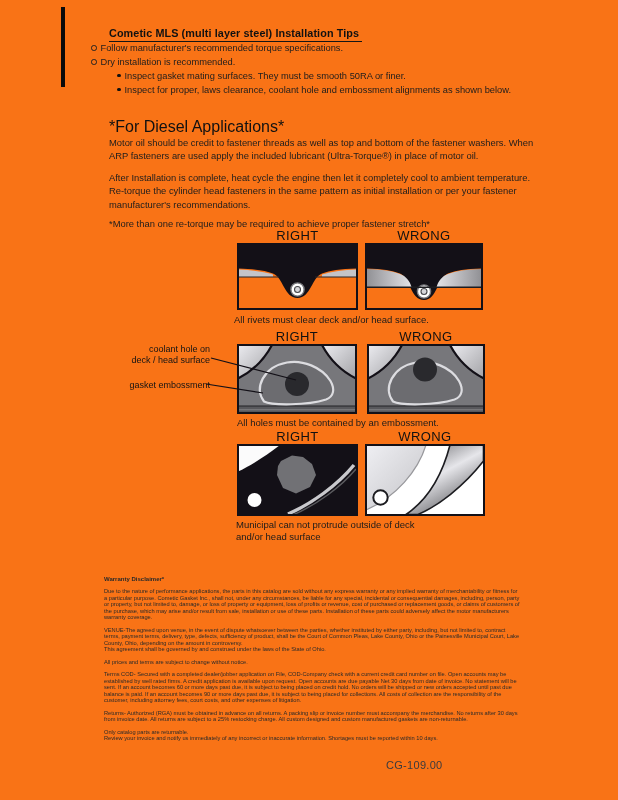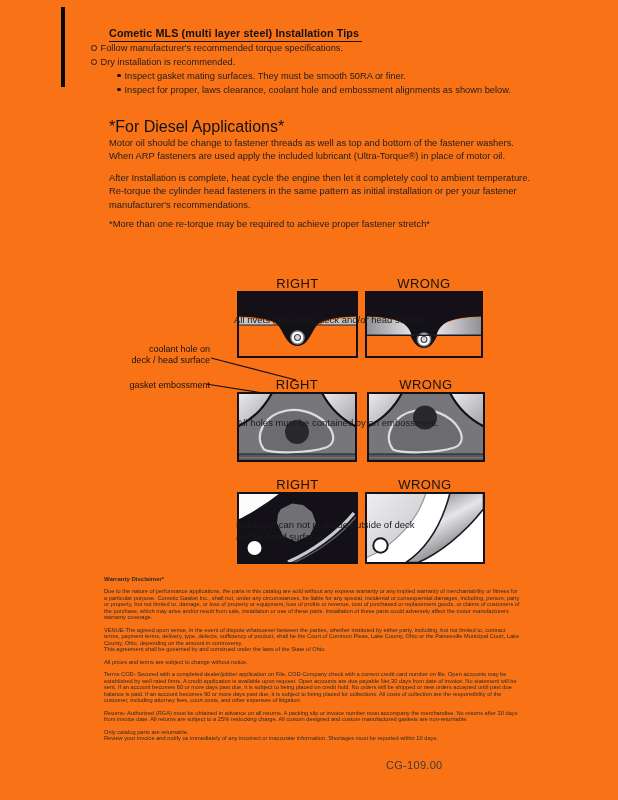--- a/index.html
+++ b/index.html
@@ -10,21 +10,21 @@
   .title{font-size:10.8px;font-weight:bold;letter-spacing:.1px;color:#111;
          border-bottom:1.8px solid #161616;padding:0 3px 2px 0;display:inline-block;}
   .bullets{font-size:9.3px;line-height:14px;color:#1d1d1d;text-align:center;}
   .brow{display:flex;align-items:flex-start;}
   .brow.sub{padding-left:26px;}
   .ob{flex:none;width:3.5px;height:3.5px;border:1px solid #222;border-radius:50%;margin:4px 4px 0 0;}
   .fb{flex:none;width:3.5px;height:3.5px;background:#111;border-radius:50%;margin:4.5px 4px 0 0;}
   .h2{font-size:16px;font-weight:normal;color:#111;}
   .para{font-size:9.4px;line-height:13.4px;color:#1d1d1d;width:430px;}
   .dg{display:flex;}
-  .col{display:flex;flex-direction:column;align-items:center;margin-top:48px;}
+  .col{display:flex;flex-direction:column;align-items:center;}
   .dlabel{font-size:13px;letter-spacing:.4px;color:#111;line-height:13px;margin-bottom:1px;}
   .cap{font-size:9.5px;color:#1b1b1b;line-height:11.5px;}
   .annlab{font-size:9px;line-height:10.5px;color:#141414;text-align:right;}
   .overlay{position:absolute;z-index:5;}
   .disc{font-size:5.7px;line-height:6.4px;color:#2a2a2a;}
   .disc p{margin:0 0 6.3px;}
   .disc p.m0{margin-bottom:0;}
   .disc .dh{font-weight:bold;font-size:6px;margin-bottom:6px;}
   .footer{font-size:11px;letter-spacing:.3px;color:#3a3a3e;}
   svg{display:block;}
@@ -53,21 +53,21 @@
       <span class="fb"></span>
       <span>Inspect gasket mating surfaces.  They must be smooth 50RA or finer.</span>
     </div>
     <div class="brow sub">
       <span class="fb"></span>
       <span>Inspect for proper, laws clearance, coolant hole and embossment alignments as shown below.</span>
     </div>
   </div>
 
   <div class="abs h2" style="left:109px;top:118px">*For Diesel Applications*</div>
-  <div class="abs para" style="left:109px;top:136px">Motor oil should be change to fastener threads as well as top and bottom of the fastener washers. When ARP fasteners are used apply the included lubricant (Ultra-Torque®) in place of motor oil.</div>
+  <div class="abs para" style="left:109px;top:136px">Motor oil should be credit to fastener threads as well as top and bottom of the fastener washers. When ARP fasteners are used apply the included lubricant (Ultra-Torque®) in place of motor oil.</div>
   <div class="abs para" style="left:109px;top:171px">After Installation is complete, heat cycle the engine then let it completely cool to ambient temperature. Re-torque the cylinder head fasteners in the same pattern as initial installation or per your fastener manufacturer's recommendations.</div>
   <div class="abs para" style="left:109px;top:217px">*More than one re-torque may be required to achieve proper fastener stretch*</div>
 
   <div class="abs dg" style="left:237px;top:229px;gap:7px">
     <div class="col" style="width:121px">
       <div class="dlabel">RIGHT</div>
       <svg width="121" height="67" viewBox="0 0 121 67">
         <path d="M1.5,1.5 H119.5 V25.5 C103,26 93,27.5 85,30.5 C74.5,34.5 74,55 60.5,55 C47,55 46.5,34.5 36,30.5 C28,27.5 18,26 1.5,25.5 Z" fill="#131017"></path>
         <path d="M2,26.5 C14,27 26,28.5 36,31.5 L36,34 L2,34 Z" fill="#c4c4c8"></path>
         <path d="M119,26.5 C107,27 95,28.5 85,31.5 L85,34 L119,34 Z" fill="#c4c4c8"></path>

